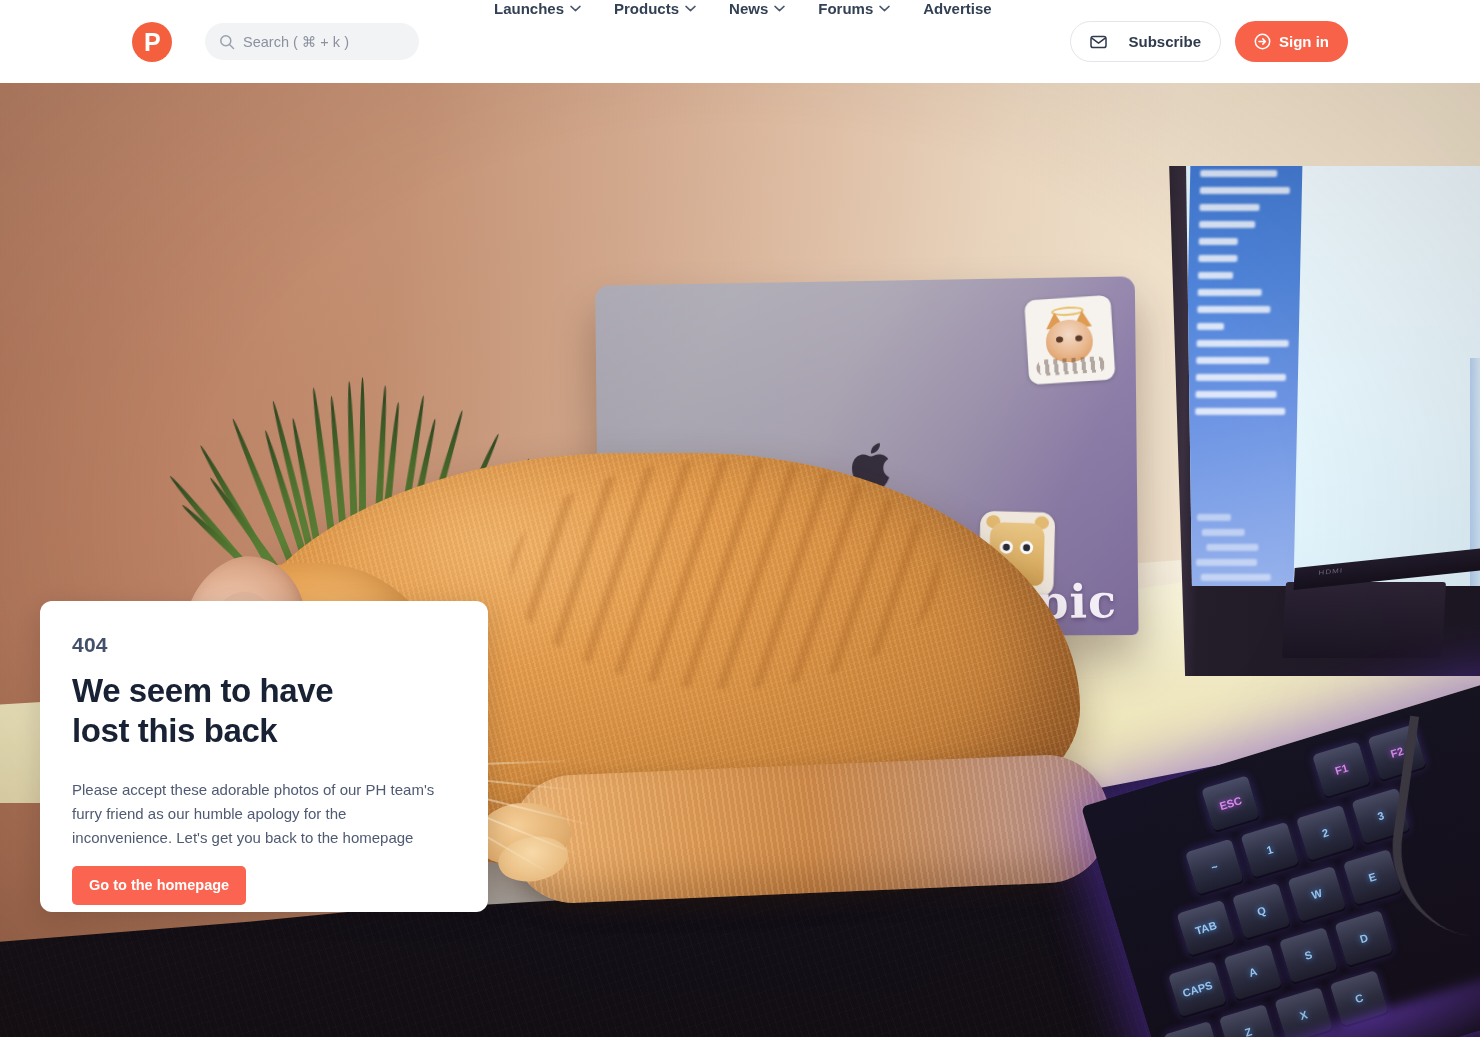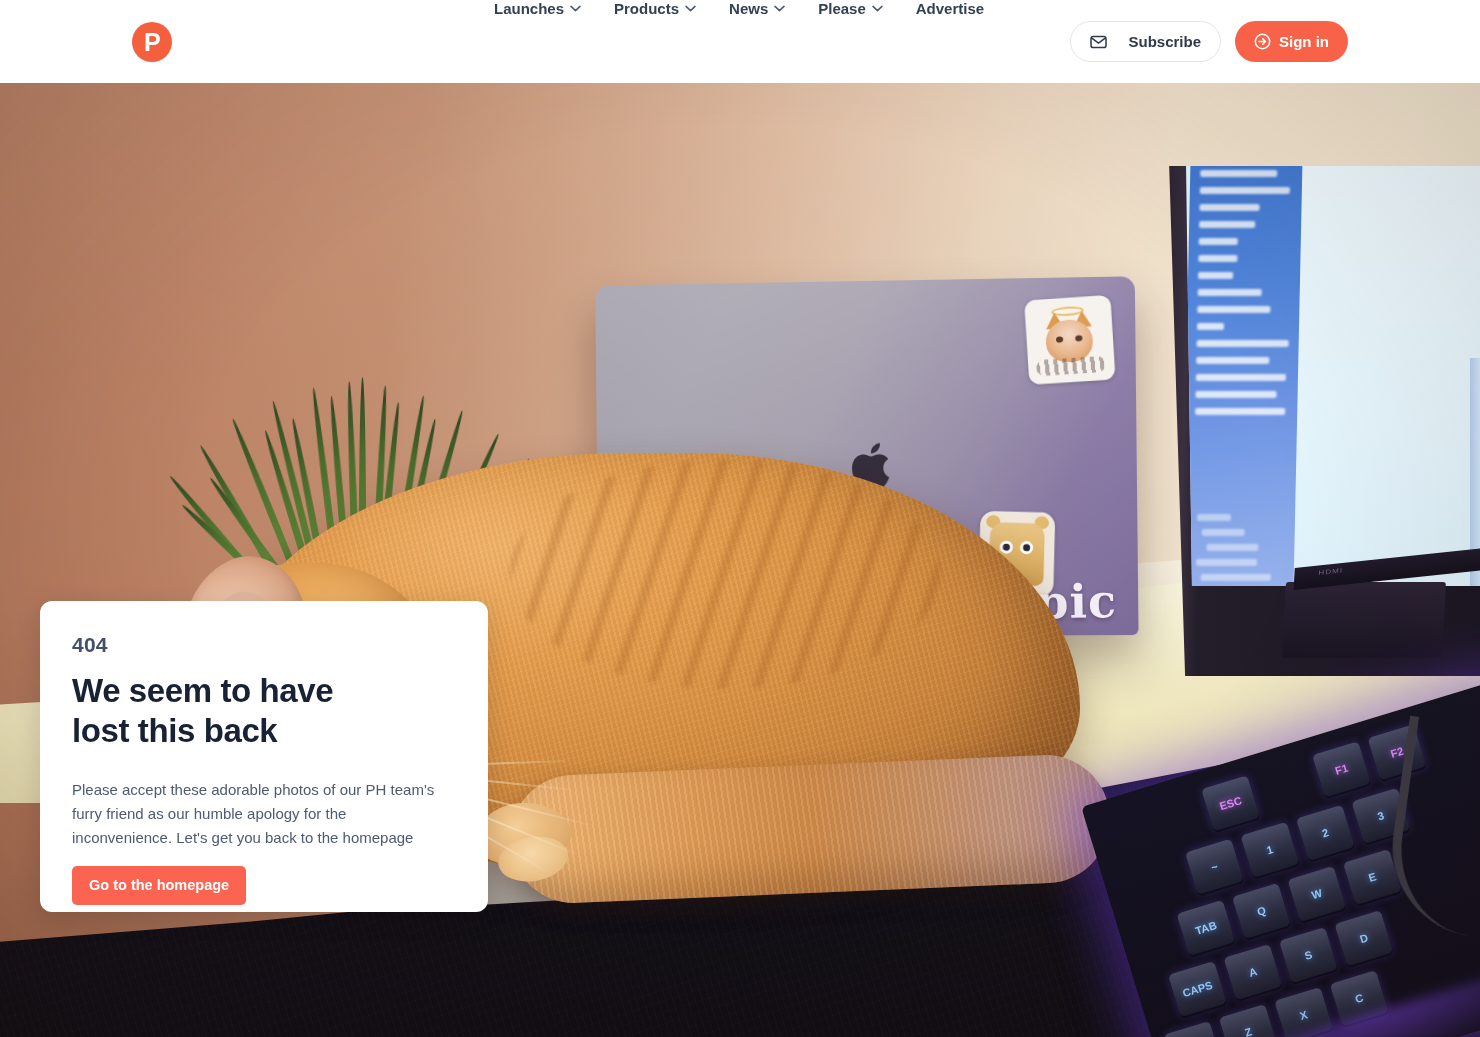--- a/index.html
+++ b/index.html
@@ -631,20 +631,27 @@
 <body>
 
 <div class="page">
 
   <div class="header">
 
     <div class="logo">
       <span>P</span>
     </div>
 
+    <div class="search-box">
+      <svg class="mag" width="16" height="16" viewBox="0 0 16 16" fill="none">
+        <circle cx="6.8" cy="6.8" r="5" stroke="#9aa0ad" stroke-width="1.5"></circle>
+        <line x1="10.5" y1="10.5" x2="14.5" y2="14.5" stroke="#9aa0ad" stroke-width="1.5" stroke-linecap="round"></line>
+      </svg>
+      <span class="placeholder">Search ( ⌘ + k )</span>
+    </div>
 
     <nav class="nav">
       <div class="nav-item">
         <span>Launches</span>
         <svg class="chev" width="11" height="7" viewBox="0 0 11 7" fill="none">
           <path d="M1 1.4L5.5 5.6L10 1.4" stroke="#4b586e" stroke-width="1.5" stroke-linecap="round" stroke-linejoin="round"></path>
         </svg>
       </div>
       <div class="nav-item">
         <span>Products</span>
@@ -652,21 +659,21 @@
           <path d="M1 1.4L5.5 5.6L10 1.4" stroke="#4b586e" stroke-width="1.5" stroke-linecap="round" stroke-linejoin="round"></path>
         </svg>
       </div>
       <div class="nav-item">
         <span>News</span>
         <svg class="chev" width="11" height="7" viewBox="0 0 11 7" fill="none">
           <path d="M1 1.4L5.5 5.6L10 1.4" stroke="#4b586e" stroke-width="1.5" stroke-linecap="round" stroke-linejoin="round"></path>
         </svg>
       </div>
       <div class="nav-item">
-        <span>Please</span>
+        <span>Forums</span>
         <svg class="chev" width="11" height="7" viewBox="0 0 11 7" fill="none">
           <path d="M1 1.4L5.5 5.6L10 1.4" stroke="#4b586e" stroke-width="1.5" stroke-linecap="round" stroke-linejoin="round"></path>
         </svg>
       </div>
       <div class="nav-item">
         <span>Advertise</span>
       </div>
     </nav>
 
     <div class="actions">

